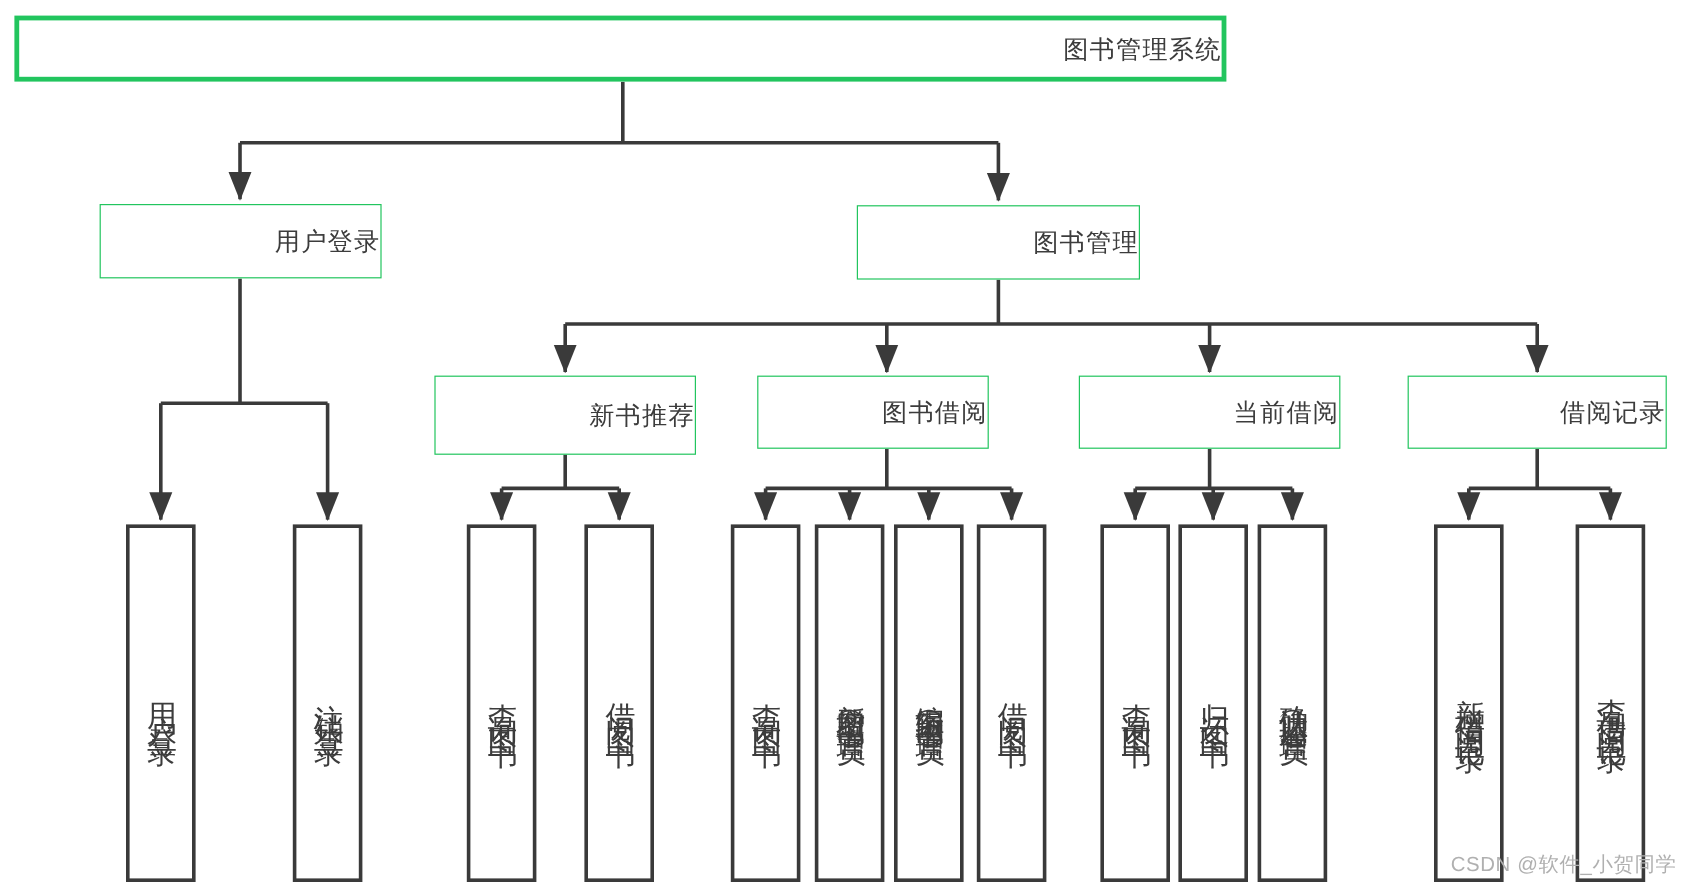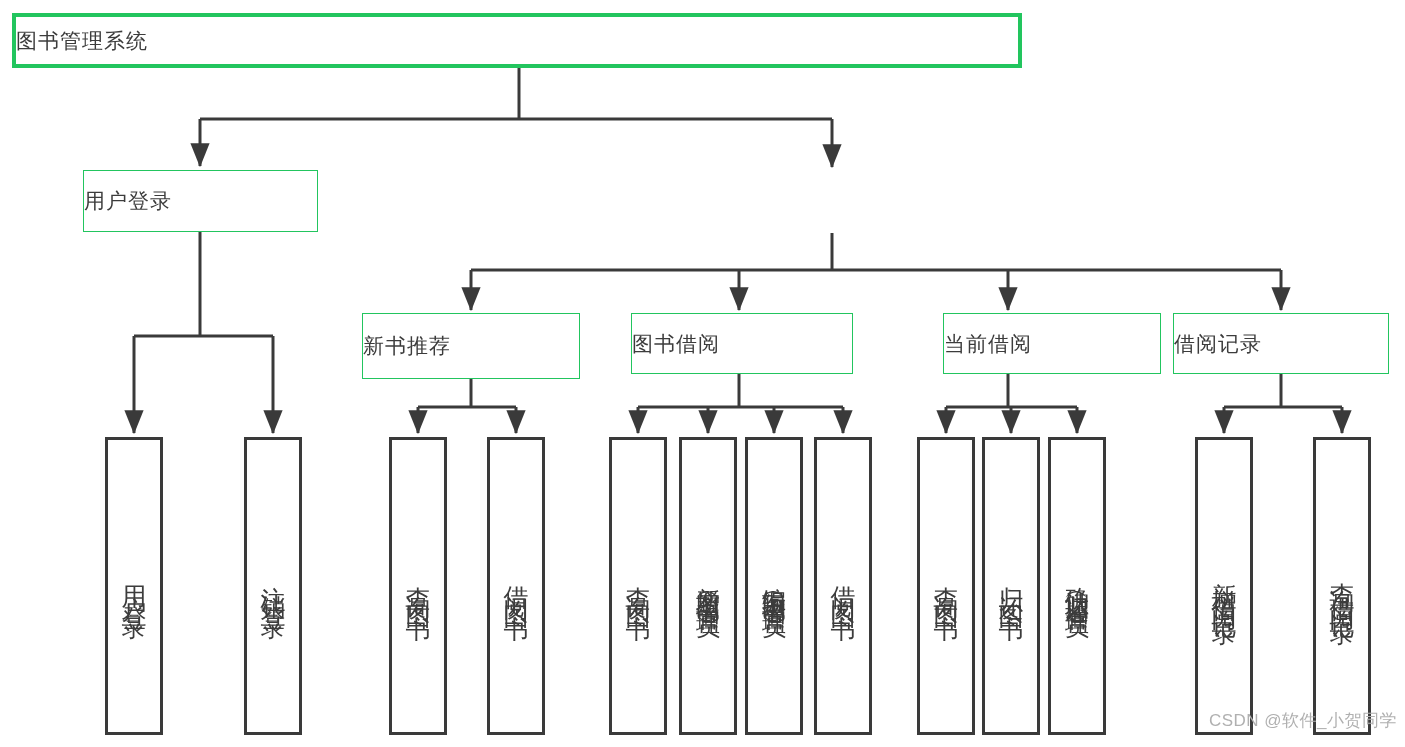--- a/index.html
+++ b/index.html
@@ -20,35 +20,35 @@
   }
 
   
   .node {
     position: absolute;
     box-sizing: border-box;
     border: 1px solid #22c55e;
     background: #ffffff;
     display: flex;
     align-items: center;
-    justify-content: flex-start;
+    justify-content: flex-end;
   }
   .node .h-label {
     font-size: 21px;
     color: #3c3c3c;
     letter-spacing: 1px;
     white-space: nowrap;
   }
 
   #root-node      { left: 12px;   top: 13px;  width: 1010px; height: 55px;  border-width: 4px; }
   #node-user      { left: 83px;   top: 170px; width: 235px;  height: 62px; }
   #node-mgmt      { left: 714px;  top: 171px; width: 236px;  height: 62px; }
   #node-newbook   { left: 362px;  top: 313px; width: 218px;  height: 66px; }
-  #node-borrow    { left: 631px;  top: 313px; width: 222px;  height: 61px; }
-  #node-current   { left: 899px;  top: 313px; width: 218px;  height: 61px; margin-left: 44px; }
+  #node-borrow    { left: 631px;  top: 313px; width: 193px;  height: 61px; }
+  #node-current   { left: 899px;  top: 313px; width: 218px;  height: 61px; }
   #node-records   { left: 1173px; top: 313px; width: 216px;  height: 61px; }
 
   
   .leaf {
     position: absolute;
     box-sizing: border-box;
     top: 437px;
     width: 58px;
     height: 298px;
     border: 3px solid #3a3a3a;
@@ -149,20 +149,23 @@
     </g>
   </svg>
 
   <div id="root-node" class="node">
     <span class="h-label">图书管理系统</span>
   </div>
 
   <div id="node-user" class="node">
     <span class="h-label">用户登录</span>
   </div>
+  <div id="node-mgmt" class="node">
+    <span class="h-label">图书管理</span>
+  </div>
 
   <div id="node-newbook" class="node">
     <span class="h-label">新书推荐</span>
   </div>
   <div id="node-borrow" class="node">
     <span class="h-label">图书借阅</span>
   </div>
   <div id="node-current" class="node">
     <span class="h-label">当前借阅</span>
   </div>

